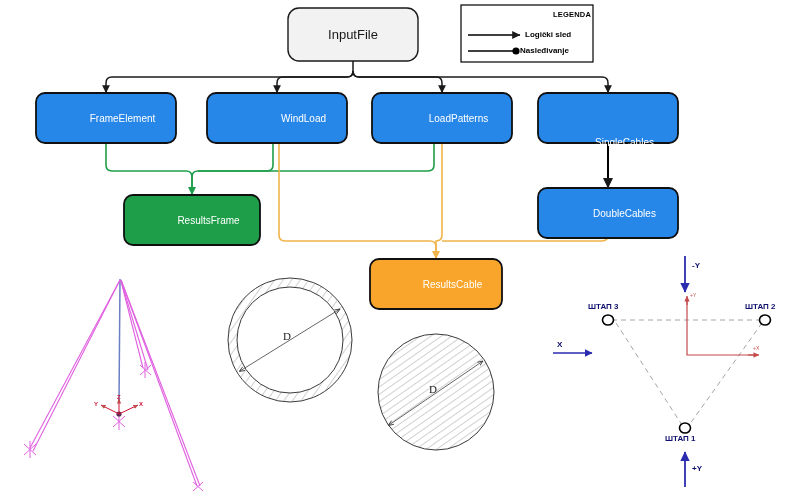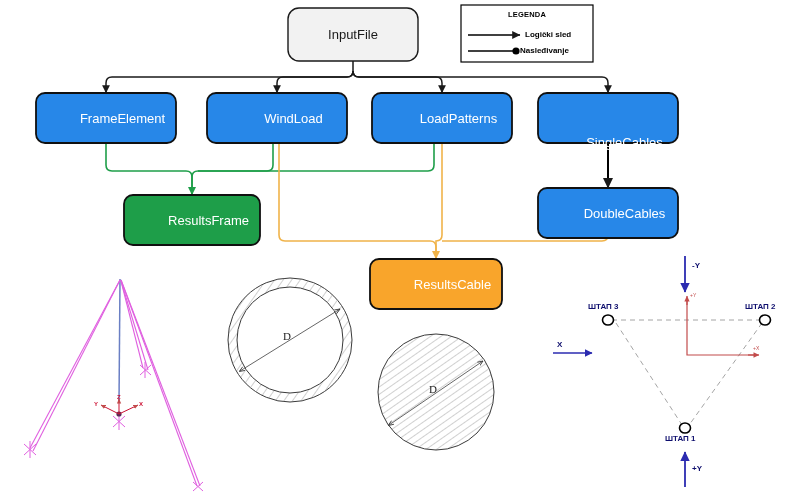--- a/index.html
+++ b/index.html
@@ -25,34 +25,35 @@
     position: absolute;
     display: flex;
     align-items: center;
     justify-content: center;
     text-align: center;
     pointer-events: none;
     box-sizing: border-box;
   }
   .node-blue, .node-green, .node-orange {
     color: #ffffff;
-    font-size: 13px;
+    font-size: 10px;
     padding-left: 33px;
   }
   .node-white {
     color: #1a1a1a;
     font-size: 13px;
     text-align: right;
   }
   .legend-title {
     position: absolute;
     font-size: 7.5px;
     font-weight: bold;
     color: #000;
     letter-spacing: 0.2px;
+    padding-left: 45px;
   }
   .legend-item {
     position: absolute;
     font-size: 8px;
     font-weight: bold;
     color: #000;
     white-space: nowrap;
   }
   .axis-label {
     position: absolute;
@@ -220,21 +221,21 @@
     <polyline points="687,300 687,355 755,355" fill="none" stroke="#c24b4b" stroke-width="1.2"></polyline>
     <line x1="687" y1="305" x2="687" y2="296" stroke="#c24b4b" stroke-width="1.2" marker-end="url(#arrowRed)"></line>
     <line x1="748" y1="355" x2="759" y2="355" stroke="#c24b4b" stroke-width="1.2" marker-end="url(#arrowRed)"></line>
   </g>
 </svg>
 
 <div class="node-label node-white" style="left:288px; top:8px; width:130px; height:53px;">InputFile</div>
 
 <div class="node-label node-blue" style="left:36px; top:93px; width:140px; height:50px;">FrameElement</div>
 
-<div class="node-label node-blue" style="left:207px; top:93px; width:140px; height:50px;text-align:center;">WindLoad</div>
+<div class="node-label node-blue" style="left:217px; top:93px; width:140px; height:50px;text-align:center;">WindLoad</div>
 
 <div class="node-label node-blue" style="left:372px; top:93px; width:140px; height:50px;">LoadPatterns</div>
 
 <div class="node-label node-blue" style="left:538px; top:93px; width:140px; height:50px;margin-top:24px;">SingleCables</div>
 
 <div class="node-label node-blue" style="left:538px; top:188px; width:140px; height:50px;">DoubleCables</div>
 
 <div class="node-label node-green" style="left:124px; top:195px; width:136px; height:50px;">ResultsFrame</div>
 
 <div class="node-label node-orange" style="left:370px; top:259px; width:132px; height:50px;">ResultsCable</div>

